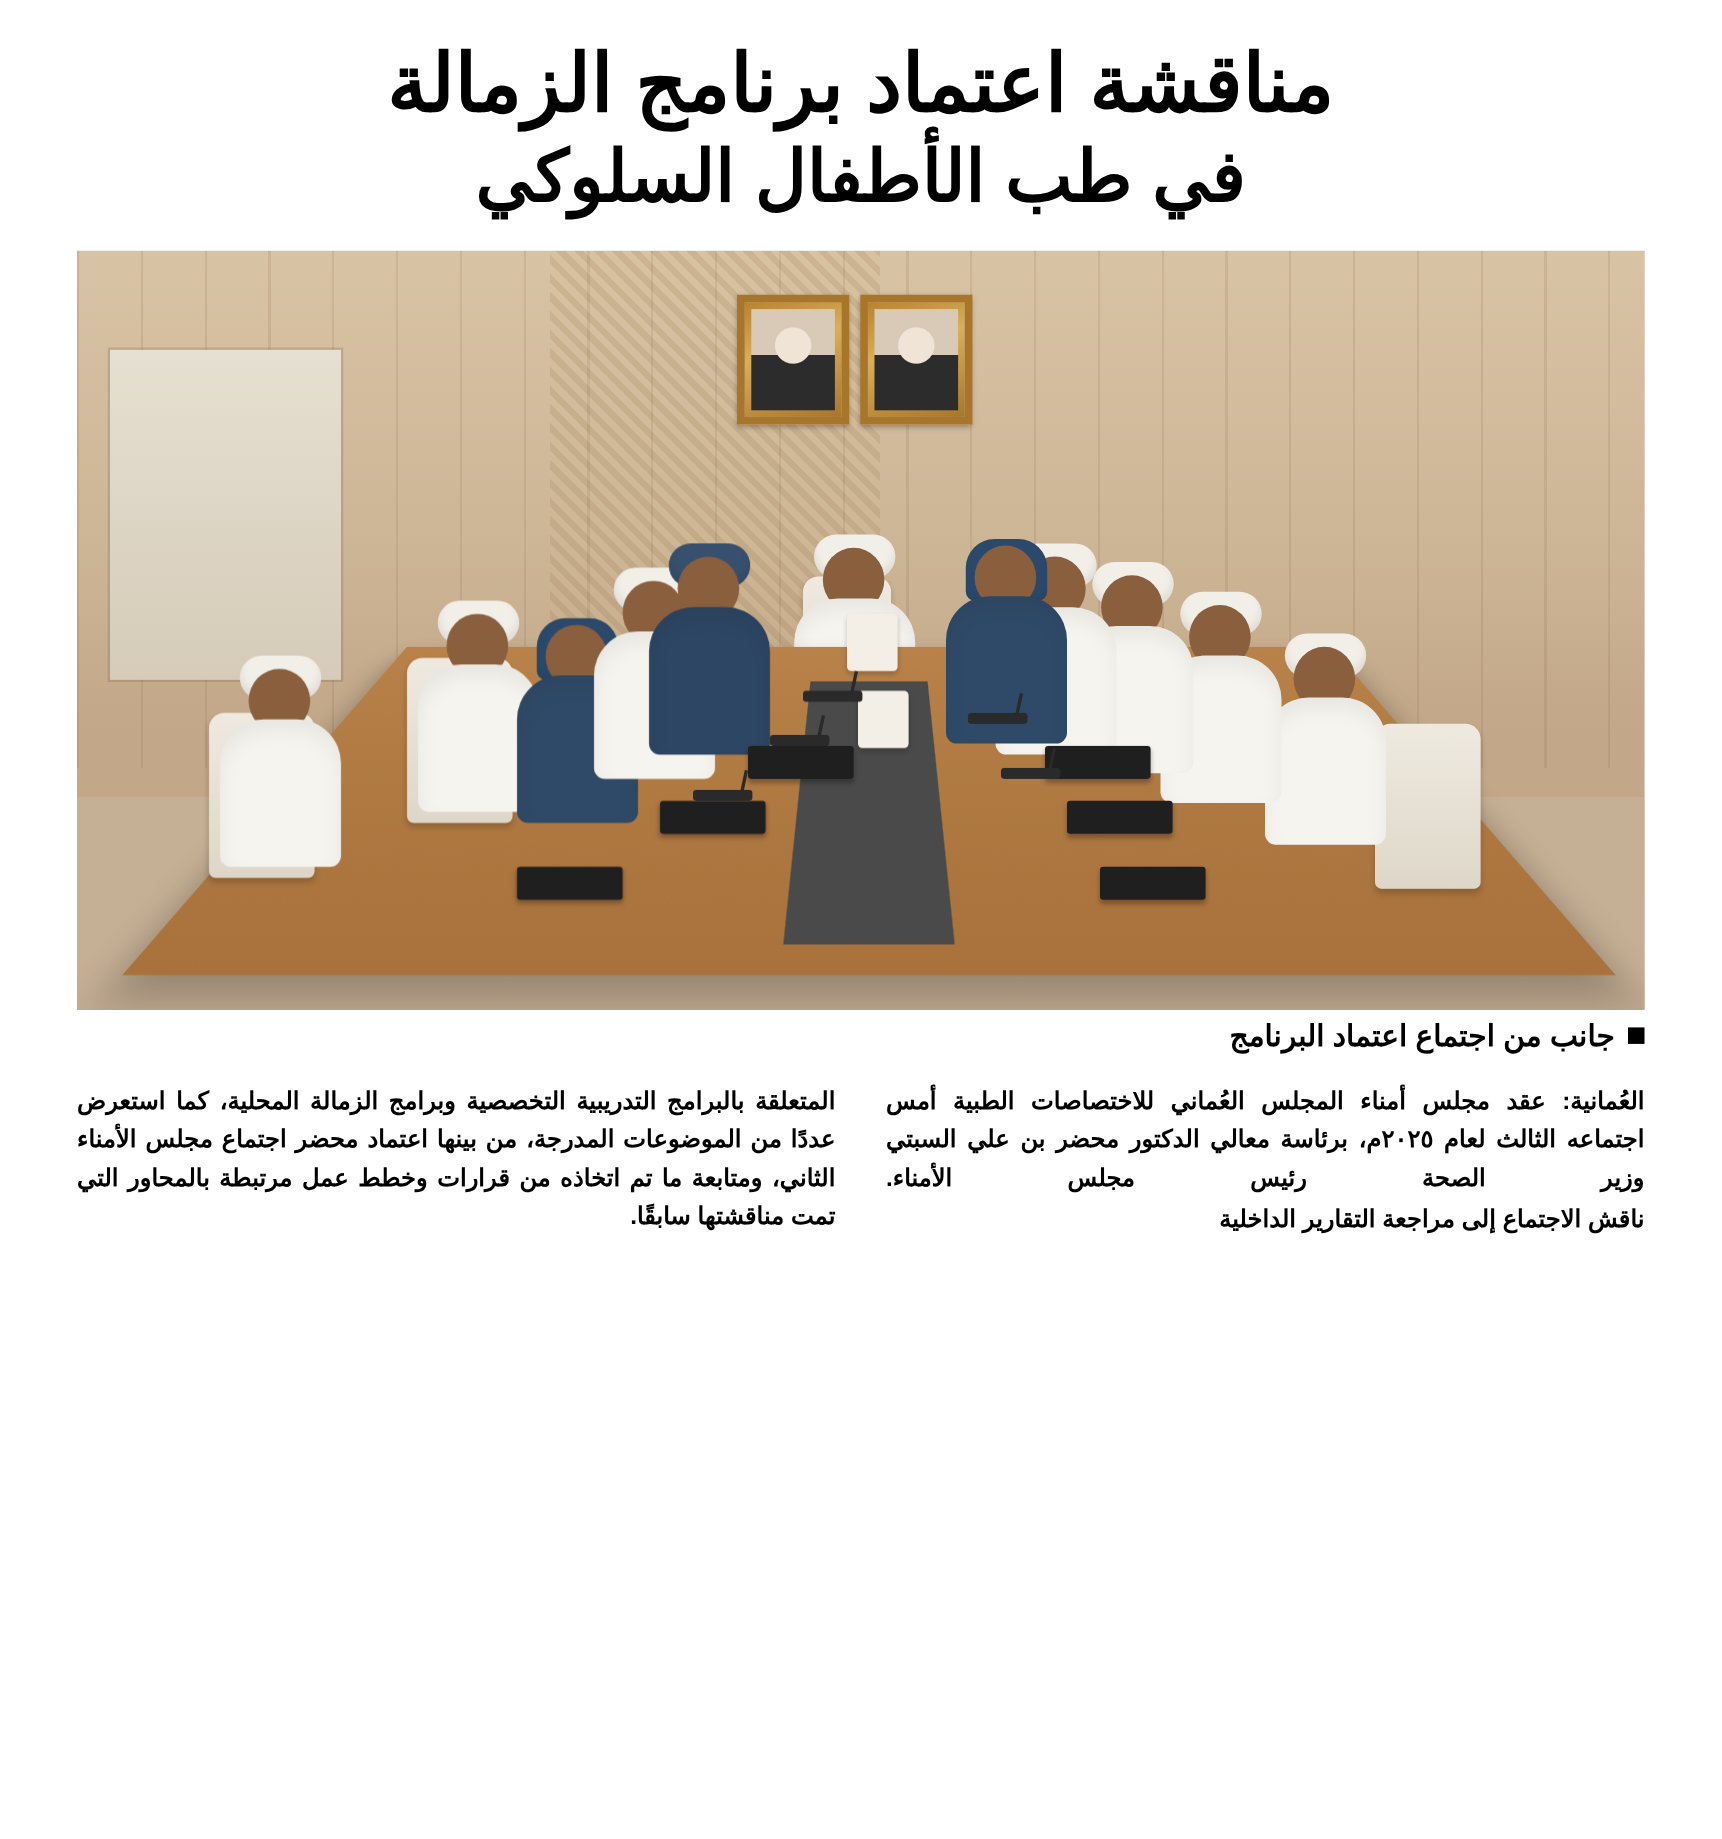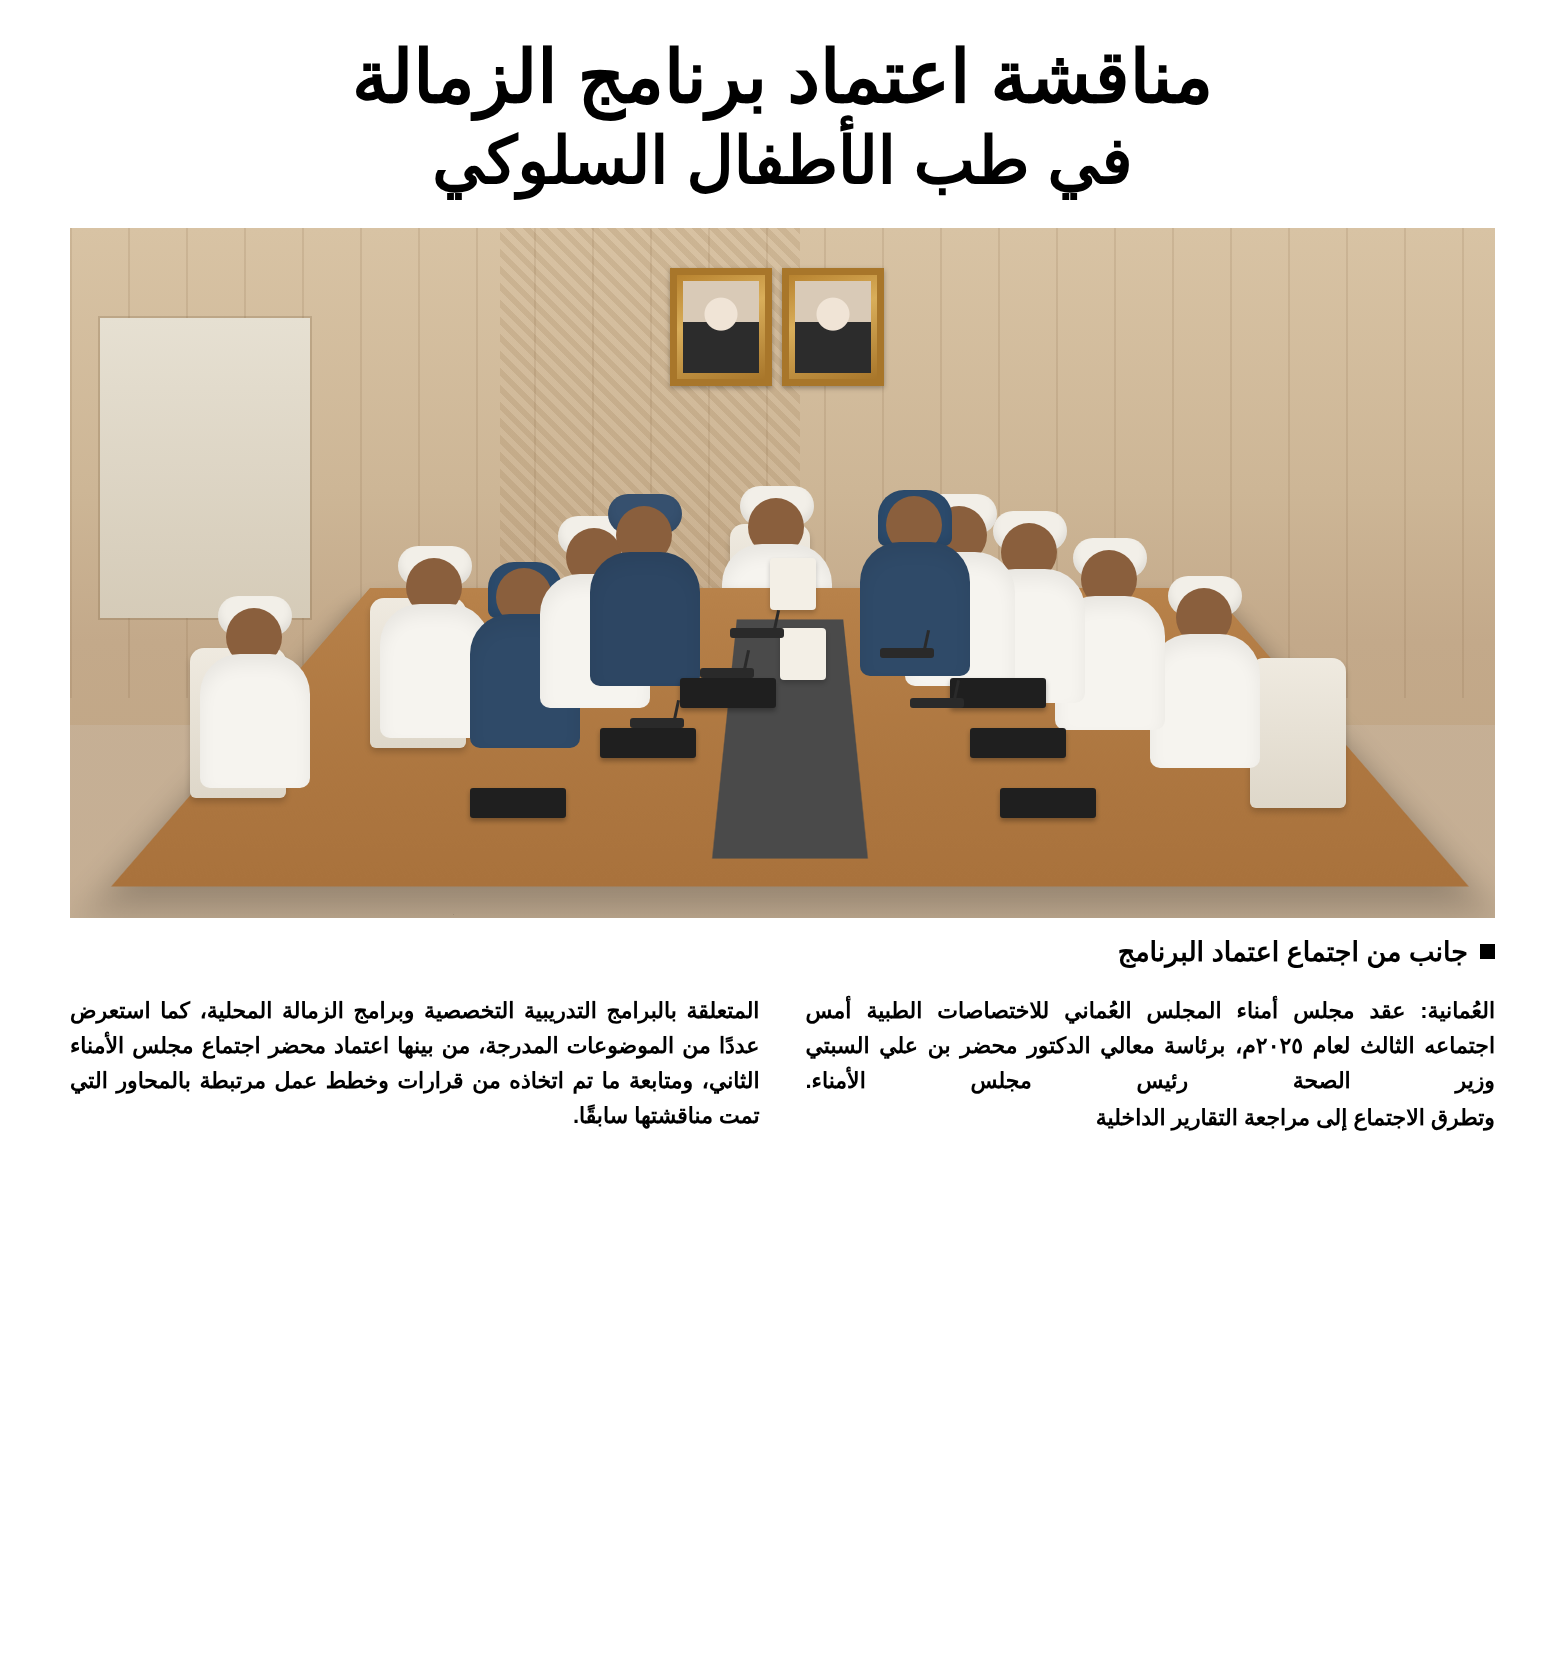--- a/index.html
+++ b/index.html
@@ -171,21 +171,21 @@
     box-shadow: 0 3px 5px rgba(0,0,0,.3);
   }
   .tissue {
     position:absolute; width:46px; height:52px;
     background:#f3efe6; border-radius:4px;
     box-shadow:0 3px 5px rgba(0,0,0,.2);
   }
 
   
   .caption-row {
-    margin-top: 18px;
+    margin-top: 8px;
     display: flex;
     justify-content: flex-start;
     align-items: center;
     direction: rtl;
     text-align: center;
   }
   .caption {
     font-size: 27px;
     font-weight: bold;
     letter-spacing: 0.5px;
@@ -330,20 +330,20 @@
 
   <div class="caption-row">
     <div class="caption">
       <span class="bullet"></span><span>جانب من اجتماع اعتماد البرنامج</span>
     </div>
   </div>
 
   <div class="body-cols">
     <div class="col">
       <p>العُمانية: عقد مجلس أمناء المجلس العُماني للاختصاصات الطبية أمس اجتماعه الثالث لعام ٢٠٢٥م، برئاسة معالي الدكتور محضر بن علي السبتي وزير الصحة رئيس مجلس الأمناء.</p>
-      <p class="lastleft">وتطرق الاجتماع إلى مراجعة التقارير الداخلية</p>
+      <p class="lastleft">ناقش الاجتماع إلى مراجعة التقارير الداخلية</p>
     </div>
     <div class="col">
       <p class="last">المتعلقة بالبرامج التدريبية التخصصية وبرامج الزمالة المحلية، كما استعرض عددًا من الموضوعات المدرجة، من بينها اعتماد محضر اجتماع مجلس الأمناء الثاني، ومتابعة ما تم اتخاذه من قرارات وخطط عمل مرتبطة بالمحاور التي تمت مناقشتها سابقًا.</p>
     </div>
   </div>
 
 </div>
 
 </body></html>

